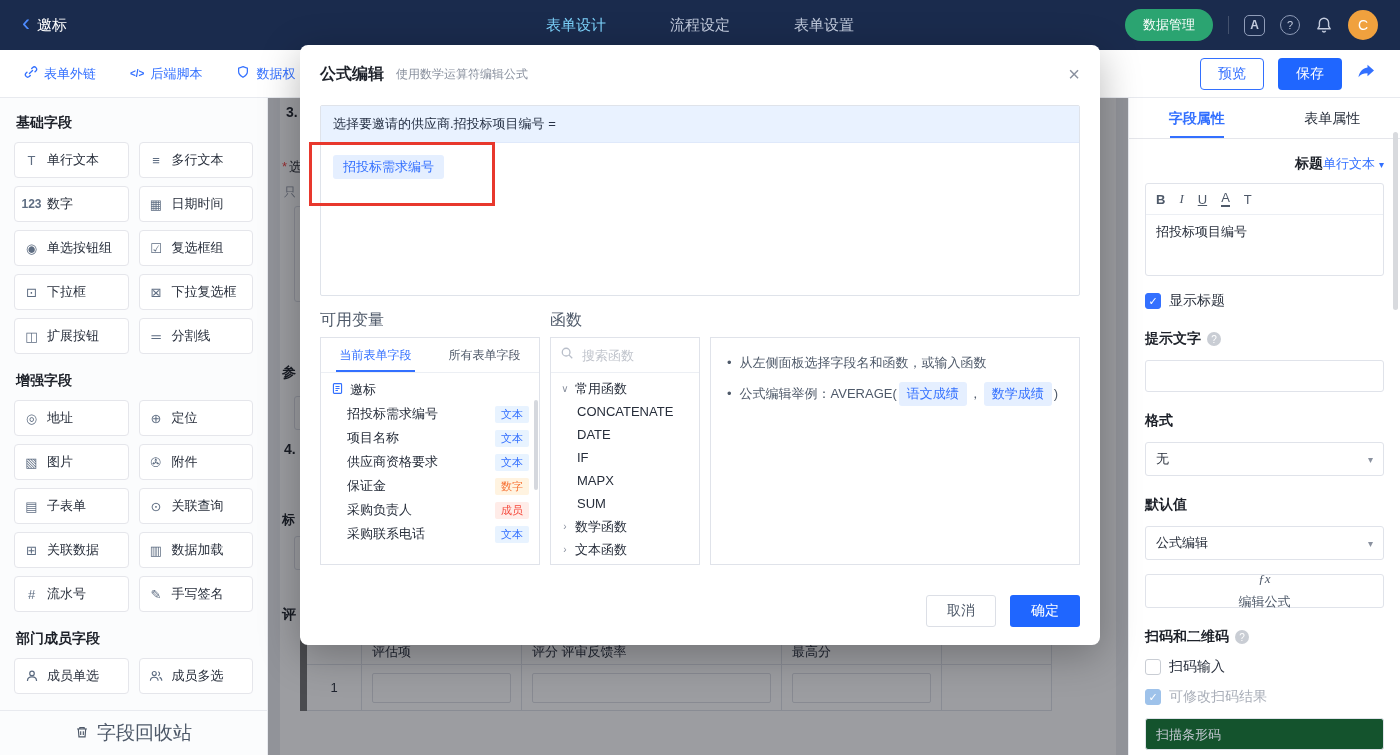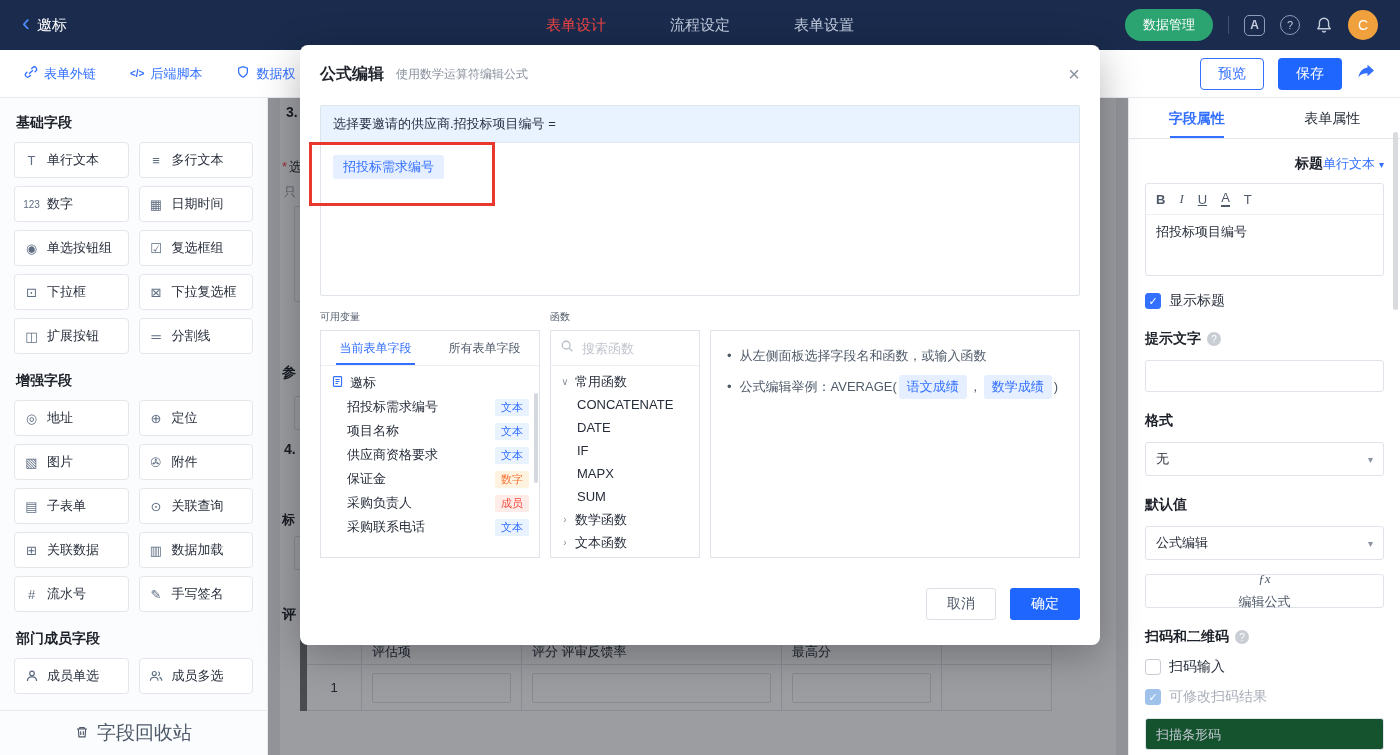--- a/index.html
+++ b/index.html
@@ -8,21 +8,21 @@
   .cur{cursor:pointer;}
 
   
   .topbar{position:absolute;top:0;left:0;width:100%;height:50px;background:#1a2b4d;
           display:flex;align-items:center;padding:0 22px;box-sizing:border-box;z-index:10;}
   .tb-left{display:flex;align-items:center;gap:7px;width:240px;}
   .back-chev{color:#4e8bff;font-size:24px;line-height:1;margin-top:-4px;}
   .back-label{color:#fff;font-size:15px;}
   .tb-tabs{position:absolute;left:50%;transform:translateX(-50%);display:flex;gap:64px;}
   .tb-tab{font-size:15px;color:#c2cbdd;cursor:pointer;white-space:nowrap;}
-  .tb-tab.active{color:#ef4444;}
+  .tb-tab.active{color:#7dd3fc;}
   .tb-right{margin-left:auto;display:flex;align-items:center;gap:15px;}
   .btn-green{background:#2ba471;color:#fff;font-size:13px;padding:7px 18px;border-radius:17px;cursor:pointer;}
   .tb-div{width:1px;height:18px;background:rgba(255,255,255,.18);}
   .tb-ic{display:flex;align-items:center;justify-content:center;color:#c3cbdd;cursor:pointer;}
   .tb-ic.lang{width:19px;height:19px;border:1.5px solid #8f9cb8;border-radius:5px;font-size:12px;font-weight:bold;}
   .tb-ic.help{width:18px;height:18px;border:1.5px solid #8f9cb8;border-radius:50%;font-size:11px;}
   .avatar{width:30px;height:30px;border-radius:50%;background:#f0a13e;color:#fff;display:flex;
           align-items:center;justify-content:center;font-size:14px;cursor:pointer;}
 
   
@@ -39,21 +39,21 @@
   
   .sidebar{position:absolute;top:98px;left:0;width:268px;bottom:0;background:#fbfcfd;
            border-right:1px solid #e8eaef;box-sizing:border-box;overflow:hidden;}
   .side-wrap{padding:16px 14px 60px;}
   .side-title{font-size:14px;font-weight:bold;color:#1d2129;margin:18px 0 10px;padding-left:2px;}
   .side-title:first-child{margin-top:0;}
   .side-grid{display:grid;grid-template-columns:1fr 1fr;gap:8px 10px;}
   .side-btn{height:36px;background:#fff;border:1px solid #e5e6eb;border-radius:4px;display:flex;align-items:center;
             padding:0 8px;gap:7px;font-size:13px;color:#272e3b;cursor:pointer;box-sizing:border-box;overflow:hidden;white-space:nowrap;}
   .side-ic{width:17px;text-align:center;color:#5e6d82;font-size:13px;flex:none;display:flex;align-items:center;justify-content:center;}
-  .side-ic.num{font-size:10px;font-weight:normal;}
+  .side-ic.num{font-size:12px;font-weight:bold;}
   .recycle{position:absolute;left:0;right:0;bottom:0;height:44px;background:#fbfcfd;border-top:1px solid #e8eaef;
            display:flex;align-items:center;justify-content:center;gap:8px;font-size:19px;color:#4e5969;cursor:pointer;}
 
   
   .canvas{position:absolute;top:98px;left:268px;width:860px;bottom:0;background:#eceef1;overflow:hidden;}
   .canvas-card{position:absolute;left:12px;top:0;right:12px;bottom:0;background:#fff;}
   .frag{position:absolute;color:#1d2129;white-space:nowrap;}
   .frag.b{font-weight:bold;font-size:14px;}
   .frag-star{color:#f53f3f;margin-right:2px;}
   .frag-box{position:absolute;border:1px solid #dcdfe6;border-radius:3px;background:#fff;}
@@ -116,21 +116,21 @@
   .m-sub{font-size:12px;color:#8a919f;margin-left:12px;}
   .m-close{margin-left:auto;font-size:20px;color:#8a919f;cursor:pointer;line-height:1;}
   .f-wrap{position:relative;margin:2px 20px 0;border:1px solid #dfe3ea;border-radius:2px;}
   .f-target{height:36px;background:#e9f2ff;display:flex;align-items:center;padding:0 12px;font-size:13px;
             color:#273246;border-bottom:1px solid #dfe9fb;}
   .f-body{height:152px;padding:12px;box-sizing:border-box;}
   .chip{display:inline-block;background:#e5efff;color:#3370ff;font-size:13px;padding:3px 10px;border-radius:3px;}
   .chip-sm{padding:1px 8px;margin:0 2px;}
   .red-box{position:absolute;left:-12px;top:36px;width:180px;height:58px;border:3px solid #e8382d;
            pointer-events:none;z-index:2;}
-  .m-cols-labels{display:flex;margin:14px 20px 6px;font-size:10px;color:#4e5969;}
+  .m-cols-labels{display:flex;margin:14px 20px 6px;font-size:16px;color:#4e5969;}
   .m-cols-labels .l1{width:230px;}
   .m-cols{display:flex;gap:10px;margin:0 20px;height:228px;}
   .vp{width:220px;border:1px solid #e0e3ea;display:flex;flex-direction:column;box-sizing:border-box;position:relative;overflow:hidden;}
   .vp-tabs{display:flex;height:34px;border-bottom:1px solid #eceff4;flex:none;}
   .vp-tab{flex:1;text-align:center;line-height:34px;font-size:12px;color:#4e5969;position:relative;cursor:pointer;white-space:nowrap;}
   .vp-tab.active{color:#3370ff;}
   .vp-tab.active::after{content:'';position:absolute;left:14%;right:14%;bottom:0;height:2px;background:#3370ff;}
   .var-list{flex:1;padding:5px 0;overflow:hidden;}
   .form-row{display:flex;align-items:center;gap:6px;padding:3px 10px;font-size:13px;color:#272e3b;}
   .var-row{display:flex;align-items:center;justify-content:space-between;padding:3px 10px 3px 26px;

